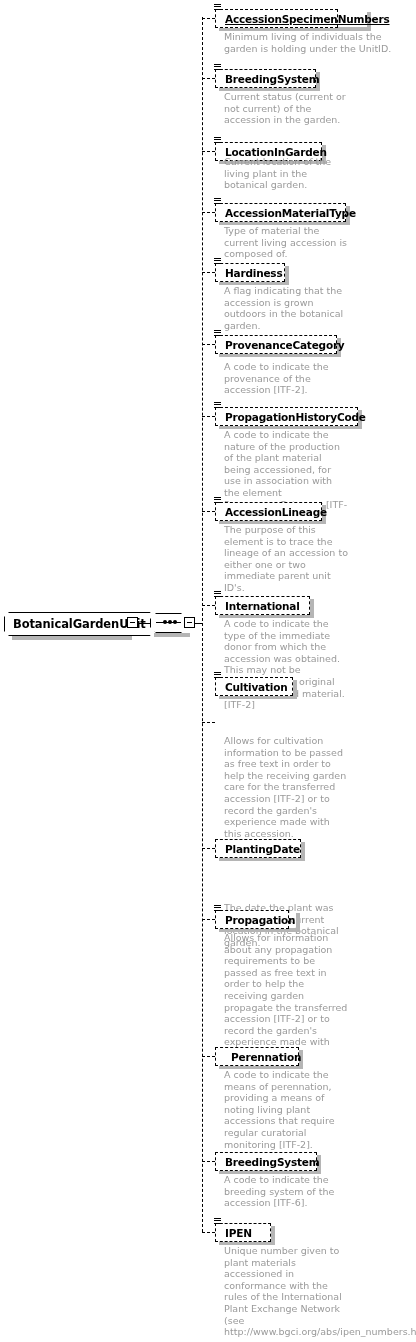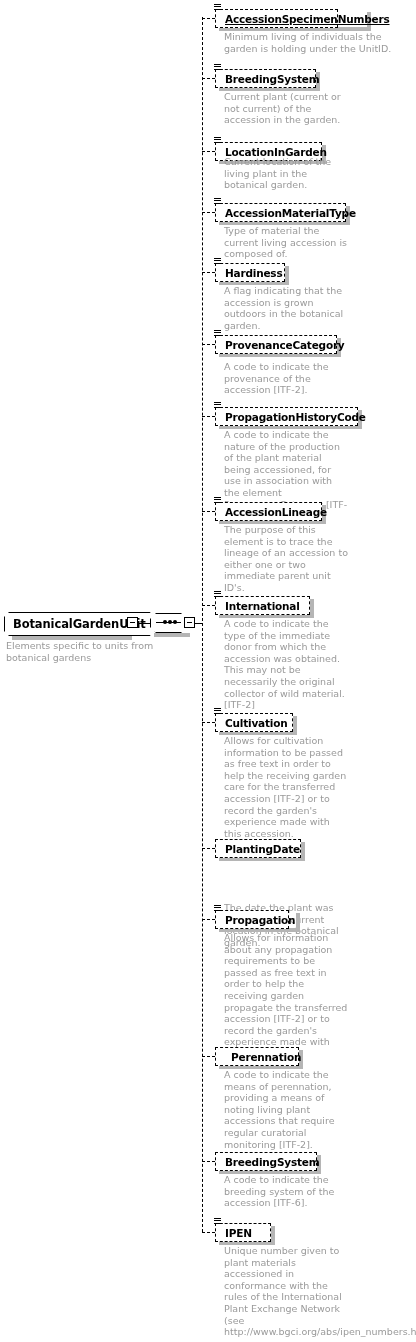--- a/index.html
+++ b/index.html
@@ -209,21 +209,20 @@
 </head>
 <body>
 
 <div id="diagram">
 
   <div class="root-wrap">
     <div class="root-shadow"></div>
     <div class="root-box">BotanicalGardenUnit</div>
   </div>
   <div class="toggle-box" style="left:127px; top:617px;"></div>
-  <div class="root-desc">Elements specific to units from botanical gardens</div>
 
   <div class="conn" style="left:138px; top:622.5px; width:12px; height:1.4px;"></div>
 
   <div class="seq-shadow"></div>
   <div class="seq-node">
     <div class="seq-line"></div>
     <div class="seq-dot" style="left:12px;"></div>
     <div class="seq-dot" style="left:17px;"></div>
     <div class="seq-dot" style="left:22px;"></div>
   </div>
@@ -241,21 +240,21 @@
           <i></i>
           <i></i>
         </div></div>
       <div class="child-desc wide" style="top: 31px;">Minimum living of individuals the garden is holding under the UnitID.</div>
       <div class="stub" style="top: 77.5px;"></div>
       <div class="child" style="top: 68px;"><div class="child-shadow" style="width: 101px;"></div><div class="child-shadow-r" style="left: 101px;"></div><div class="child-box" style="width: 101px;">BreedingSystem</div><div class="ct-icon">
           <i></i>
           <i></i>
           <i></i>
         </div></div>
-      <div class="child-desc" style="top: 91px;">Current plant (current or not current) of the accession in the garden.</div>
+      <div class="child-desc" style="top: 91px;">Current status (current or not current) of the accession in the garden.</div>
       <div class="stub" style="top: 150.5px;"></div>
       <div class="child" style="top: 141px;"><div class="child-shadow" style="width: 107px;"></div><div class="child-shadow-r" style="left: 107px;"></div><div class="child-box" style="width: 107px;">LocationInGarden</div><div class="ct-icon">
           <i></i>
           <i></i>
           <i></i>
         </div></div>
       <div class="child-desc" style="top: 156px;">Current location of the living plant in the botanical garden.</div>
       <div class="stub" style="top: 211.5px;"></div>
       <div class="child" style="top: 202px;"><div class="child-shadow" style="width: 131px;"></div><div class="child-shadow-r" style="left: 131px;"></div><div class="child-box" style="width: 131px;">AccessionMaterialType</div><div class="ct-icon">
           <i></i>
@@ -292,21 +291,21 @@
         </div></div>
       <div class="child-desc" style="top: 524px;">The purpose of this element is to trace the lineage of an accession to either one or two immediate parent unit ID's.</div>
       <div class="stub" style="top: 604.5px;"></div>
       <div class="child" style="top: 595px;"><div class="child-shadow" style="width: 95px;"></div><div class="child-shadow-r" style="left: 95px;"></div><div class="child-box" style="width: 95px;">International</div><div class="ct-icon">
           <i></i>
           <i></i>
           <i></i>
         </div></div>
       <div class="child-desc" style="top: 618px;">A code to indicate the type of the immediate donor from which the accession was obtained. This may not be necessarily the original collector of wild material. [ITF-2]</div>
       <div class="stub" style="top: 721.5px;"></div>
-      <div class="child" style="top: 712px;"><div class="child-shadow" style="width: 78px;"></div><div class="child-shadow-r" style="left: 78px;"></div><div class="child-box" style="width: 78px;">Cultivation</div><div class="ct-icon">
+      <div class="child" style="top: 676px;"><div class="child-shadow" style="width: 78px;"></div><div class="child-shadow-r" style="left: 78px;"></div><div class="child-box" style="width: 78px;">Cultivation</div><div class="ct-icon">
           <i></i>
           <i></i>
           <i></i>
         </div></div>
       <div class="child-desc" style="top: 735px;">Allows for cultivation information to be passed as free text in order to help the receiving garden care for the transferred accession [ITF-2] or to record the garden's experience made with this accession.</div>
       <div class="stub" style="top: 847.5px;"></div>
       <div class="child" style="top: 838px;"><div class="child-shadow" style="width: 86px;"></div><div class="child-shadow-r" style="left: 86px;"></div><div class="child-box" style="width: 86px;">PlantingDate</div></div>
       <div class="child-desc" style="top: 861px; margin-top: 41px;">The date the plant was planted at its current location in the botanical garden.</div>
       <div class="stub" style="top: 918.5px;"></div>
       <div class="child" style="top: 909px;"><div class="child-shadow" style="width: 81px;"></div><div class="child-shadow-r" style="left: 81px;"></div><div class="child-box" style="width: 74px;">Propagation</div><div class="ct-icon">

